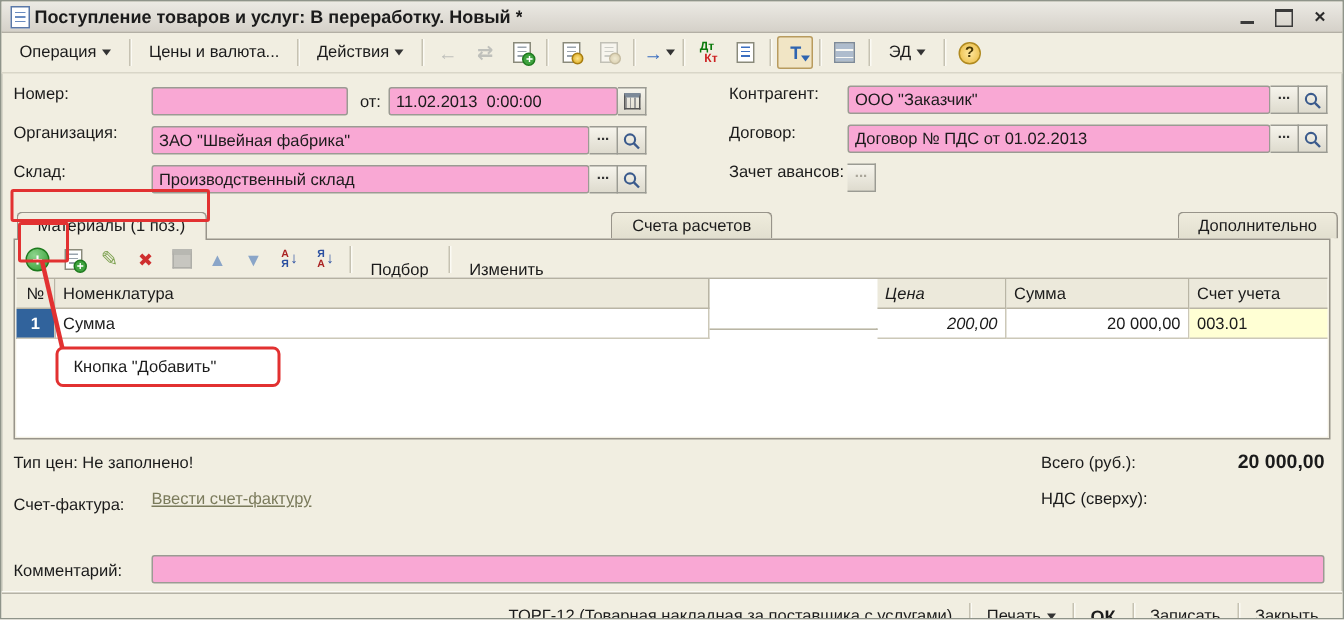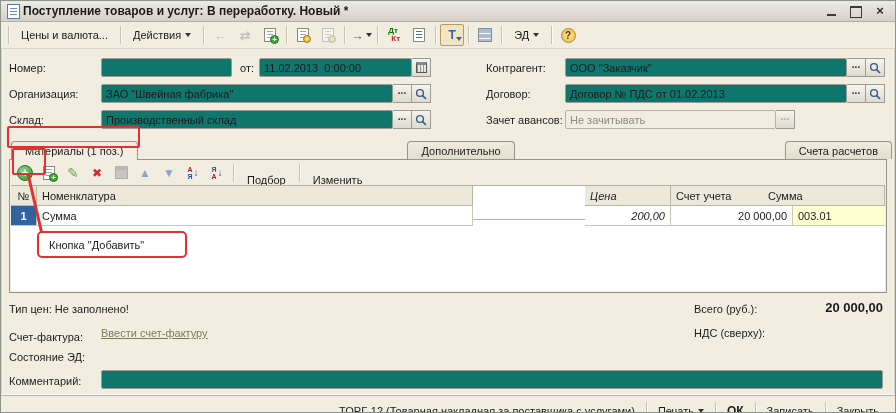--- a/index.html
+++ b/index.html
@@ -46,25 +46,25 @@
   .dtkt { display:flex; flex-direction:column; line-height:8px; font-size:8px; font-weight:bold; }
   .dtkt .dt { color:#0b7a0b; } .dtkt .kt { color:#c22; margin-left:3px; }
   .tfilter { color:#2f64b0; font-weight:bold; font-size:12px; position:relative; }
   .tfilter::after { content:""; position:absolute; right:-6px; bottom:1px; border-left:3px solid transparent; border-right:3px solid transparent; border-top:4px solid #2f64b0; }
   .struct { width:14px; height:14px; background:repeating-linear-gradient(#aebccd 0 4px, #f8f8f4 4px 5px); border:1px solid #7d8a99; }
   .help-icon { width:15px; height:15px; border-radius:50%; background:radial-gradient(#ffe8a0,#e8b83c); border:1px solid #b08a20;
     color:#4a3a08; font-weight:bold; font-size:10px; display:flex; align-items:center; justify-content:center; }
 
   
   .fields { flex:none; padding:8px 0 4px 0; }
-  .frow { display:flex; align-items:center; height:21px; margin:0 10px 5px 8px; }
+  .frow { display:flex; height:21px; margin:0 10px 5px 8px; }
   .flabel { width:92px; flex:none; }
   .flabel2 { width:79px; flex:none; }
   .gapcol { width:55px; flex:none; }
-  .inp { height:19px; background:#0f766e; border:1px solid #9b9b93; border-radius:2px; padding:0 4px;
+  .inp { height:19px; background:#f9a8d4; border:1px solid #9b9b93; border-radius:2px; padding:0 4px;
     display:flex; align-items:center; white-space:pre; overflow:hidden; }
   .inp.disabled { background:#F1EEE1; color:#8a8a80; border-color:#b5b2a6; }
   .btn-sel { width:19px; height:19px; flex:none; background:linear-gradient(#f6f4ec,#dedbce); border:1px solid #9b9b93;
     border-left:none; font-weight:bold; font-size:10px; line-height:10px; text-align:center; color:#333; padding-top:1px; cursor:default; }
   .btn-sel.disabled { color:#aaa69a; }
   .btn-mag { width:19px; height:19px; flex:none; background:linear-gradient(#f6f4ec,#dedbce); border:1px solid #9b9b93;
     border-left:none; display:flex; align-items:center; justify-content:center; cursor:default; }
   .btn-cal { width:19px; height:19px; flex:none; background:linear-gradient(#f6f4ec,#dedbce); border:1px solid #9b9b93;
     border-left:none; display:flex; align-items:center; justify-content:center; cursor:default; }
   .cal-glyph { width:11px; height:11px; border:1px solid #555; border-top:3px solid #7d8a99;
@@ -136,20 +136,24 @@
     <span class="doc-icon"></span>
     <span class="title-text">Поступление товаров и услуг: В переработку. Новый *</span>
     <div class="win-controls">
       <span class="wc wc-min"></span>
       <span class="wc wc-max"></span>
       <span class="wc wc-close">×</span>
     </div>
   </div>
 
   <div class="toolbar">
+    <div class="tbtn">
+      <span>Операция</span>
+      <span class="dda"></span>
+    </div>
     <div class="sep"></div>
     <div class="tbtn">
       <span>Цены и валюта...</span>
     </div>
     <div class="sep"></div>
     <div class="tbtn">
       <span>Действия</span>
       <span class="dda"></span>
     </div>
     <div class="sep"></div>
@@ -269,30 +273,29 @@
         <div class="btn-sel">...</div>
         <div class="btn-mag">
           <svg class="mag-svg" width="12" height="12" viewBox="0 0 12 12">
             <circle cx="5" cy="5" r="3.4" fill="none" stroke="#3a5a8c" stroke-width="1.4"></circle>
             <line x1="7.6" y1="7.6" x2="11" y2="11" stroke="#3a5a8c" stroke-width="1.6"></line>
           </svg>
         </div>
       </div>
       <span class="gapcol"></span>
       <span class="flabel2">Зачет авансов:</span>
-      <div class="inp disabled" style="width:211px">Не зачитывать</div>
       <div class="btn-sel disabled">...</div>
       <div style="flex:1"></div>
     </div>
   </div>
 
   <div class="tabs">
     <div class="tab active">Материалы (1 поз.)</div>
+    <div class="tab">Счета расчетов</div>
     <div class="tab">Дополнительно</div>
-    <div class="tab">Счета расчетов</div>
   </div>
 
   <div class="panel">
     <div class="panel-toolbar">
       <div class="pti">
         <span class="add-circle">+</span>
       </div>
       <div class="pti">
         <span class="gi-doc">
             <span class="lines"></span>
@@ -337,22 +340,22 @@
       <div class="sep"></div>
       <div class="ptext">Изменить</div>
     </div>
 
     <div class="grid">
       <div class="grow ghead">
         <div class="gcell c-num">№</div>
         <div class="gcell c-nom">Номенклатура</div>
         <div class="gcell c-qty">Количество</div>
         <div class="gcell c-price">Цена</div>
+        <div class="gcell c-sum">Сумма</div>
         <div class="gcell c-acct" style="border-right:none">Счет учета</div>
-        <div class="gcell c-sum">Сумма</div>
       </div>
       <div class="grow">
         <div class="gcell c-num sel-num">1</div>
         <div class="gcell c-nom">Сумма</div>
         <div class="gcell c-qty">100,000</div>
         <div class="gcell c-price">200,00</div>
         <div class="gcell c-sum">20 000,00</div>
         <div class="gcell c-acct cell-yellow" style="border-right:none">003.01</div>
       </div>
       <div class="gfiller"></div>
@@ -361,21 +364,20 @@
 
   <div class="lower">
     <div class="lrow" style="left:8px;top:4px">Тип цен: Не заполнено!</div>
     <div class="lrow" style="left:693px;top:4px">Всего (руб.):</div>
     <div class="lrow total-val" style="right:12px;top:2px">20 000,00</div>
 
     <div class="lrow" style="left:8px;top:32px">Счет-фактура:</div>
     <div class="lrow link" style="left:100px;top:28px">Ввести счет-фактуру</div>
     <div class="lrow" style="left:693px;top:28px">НДС (сверху):</div>
 
-    <div class="lrow" style="left:8px;top:52px">Состояние ЭД:</div>
 
     <div class="lrow" style="left:8px;top:76px">Комментарий:</div>
     <div style="position:absolute;left:100px;right:12px;top:75px">
       <div class="inp"></div>
     </div>
   </div>
 
   <div class="footer">
     <div class="fbtn">ТОРГ-12 (Товарная накладная за поставщика с услугами)</div>
     <div class="sep"></div>

